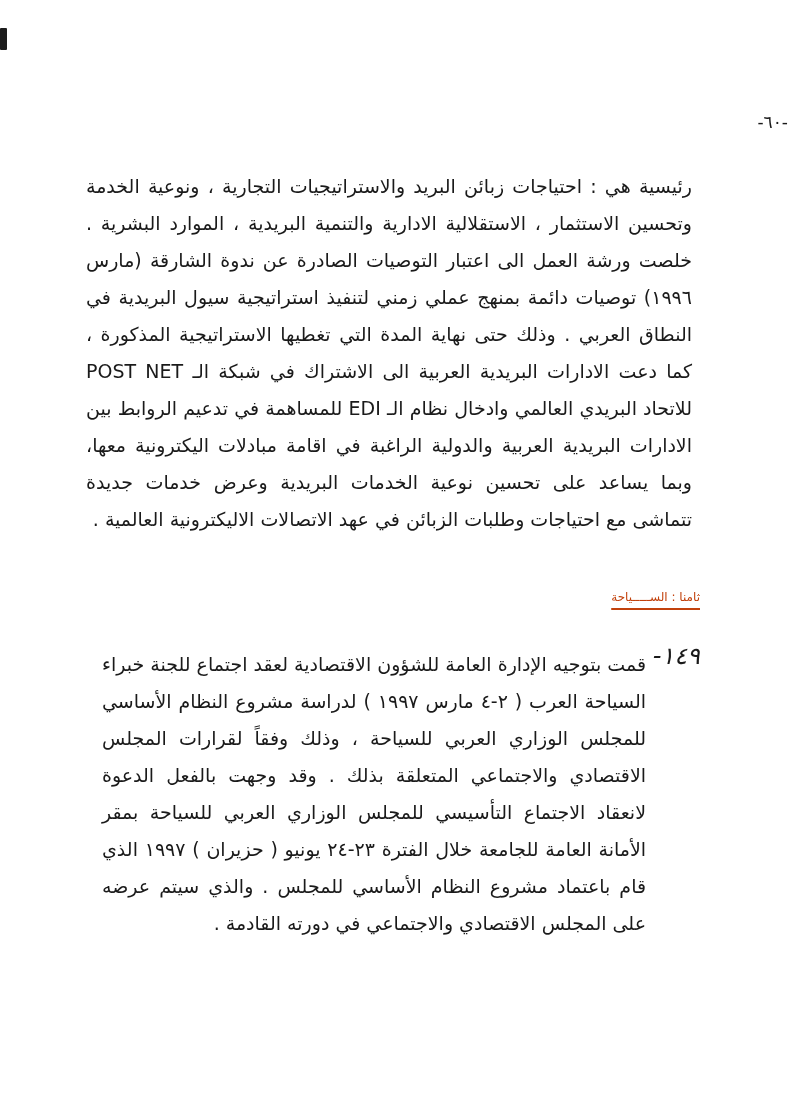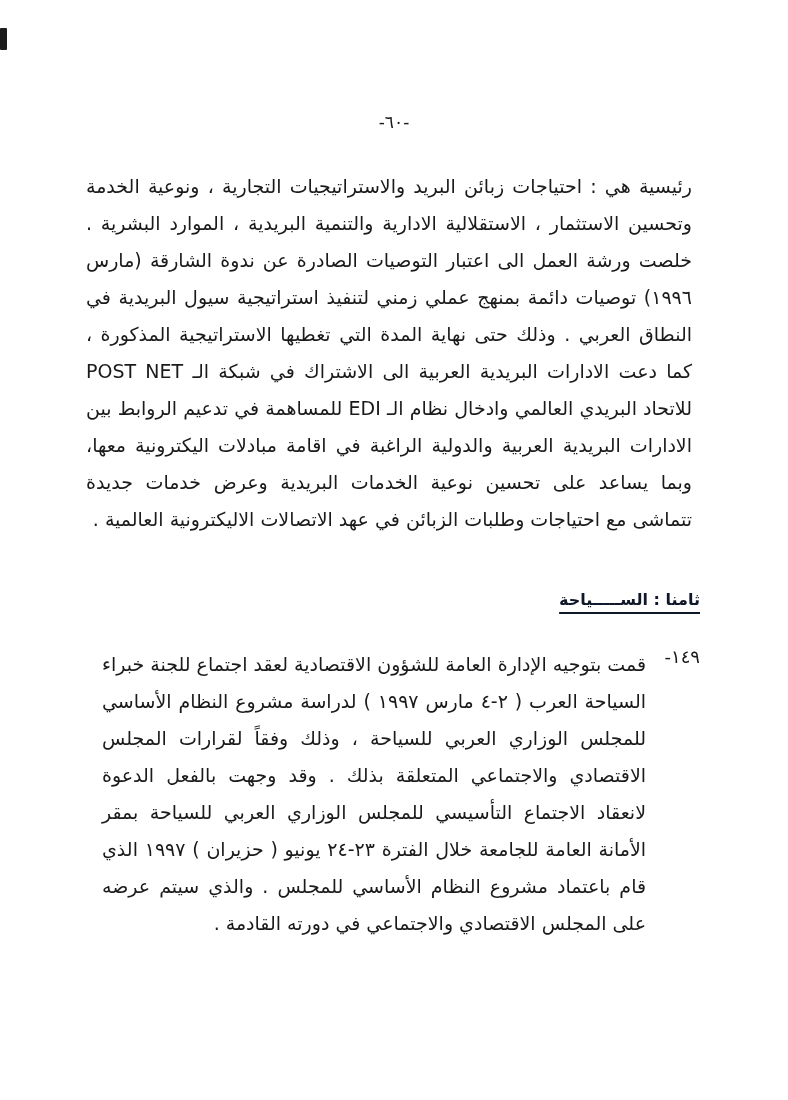--- a/index.html
+++ b/index.html
@@ -24,21 +24,20 @@
       width: 7px;
       height: 22px;
       background: #1c1c1c;
       border-radius: 1px;
     }
     .page-number {
       position: absolute;
       top: 112px;
       left: 0;
       right: 0;
-      text-align: center;
       font-size: 17px;
       letter-spacing: 2px;
       color: #1a1a1a;
     }
     .para {
       font-size: 19px;
       line-height: 37px;
       text-align: justify;
       text-justify: inter-word;
       margin: 8px;
@@ -48,43 +47,44 @@
       position: absolute;
       top: 160px;
       right: 88px;
       width: 606px;
     }
     .section-heading {
       position: absolute;
       top: 590px;
       right: 88px;
       margin: 0;
-      font-size: 16px;
-      font-weight: bold;
-      color: #0f172a;
+      font-size: 12px;
+      font-weight: normal;
+      color: #c2410c;
       text-decoration: underline;
       text-underline-offset: 7px;
       text-decoration-thickness: 1.5px;
     }
     .numbered-item {
       position: absolute;
       top: 638px;
       right: 88px;
       width: 606px;
       padding-right: 46px;
       box-sizing: border-box;
     }
     .item-number {
       position: absolute;
       right: 0;
       top: 0;
-      font-size: 18px;
+      font-size: 24px;
       line-height: 37px;
       color: #1a1a1a;
       white-space: nowrap;
+      font-style: italic;
     }
   </style>
 </head>
 <body>
 
 <div class="page">
 
   <div class="scan-artifact"></div>
 
   <div class="page-number">-٦٠-</div>

